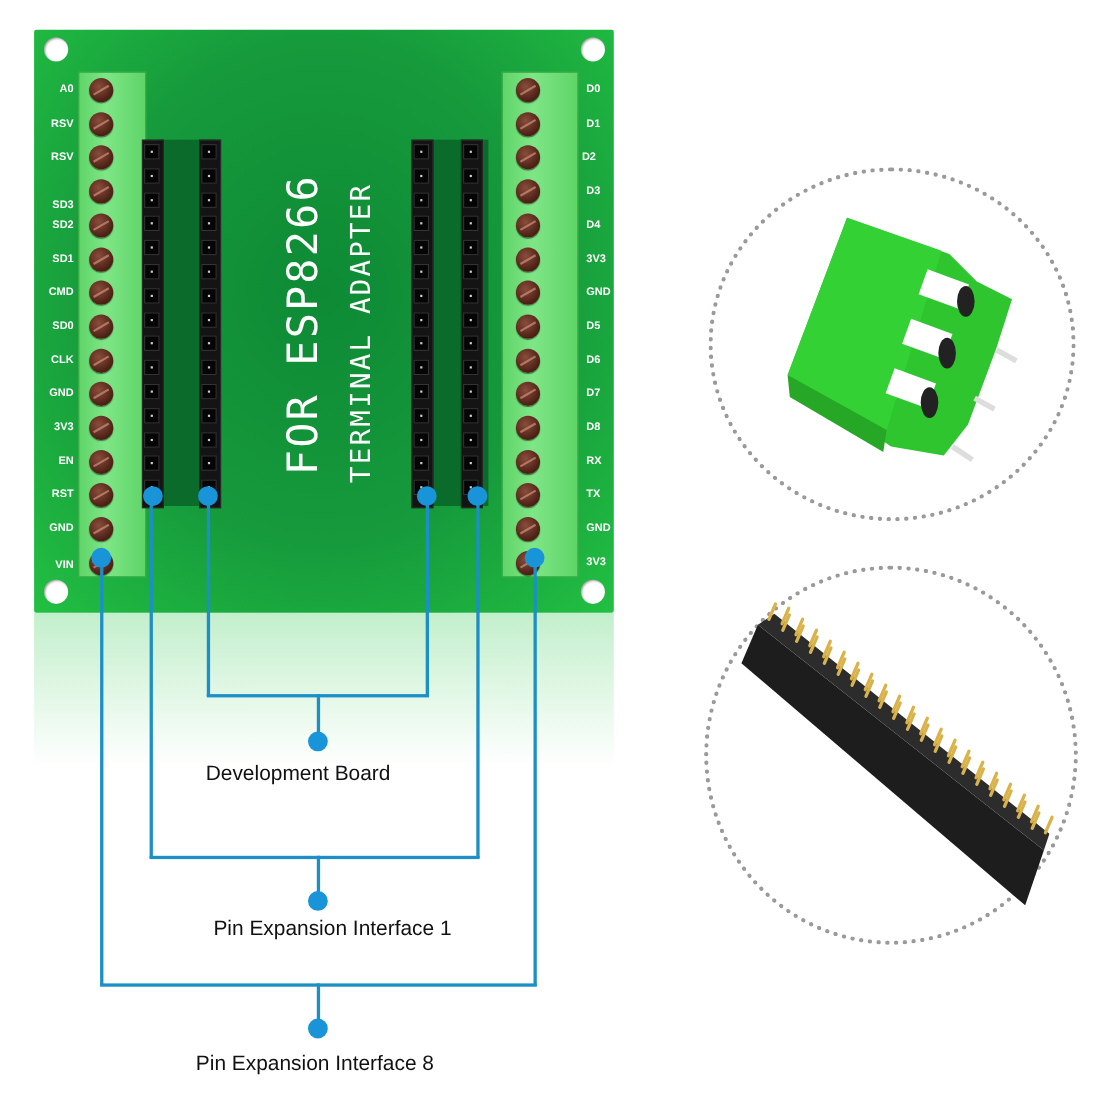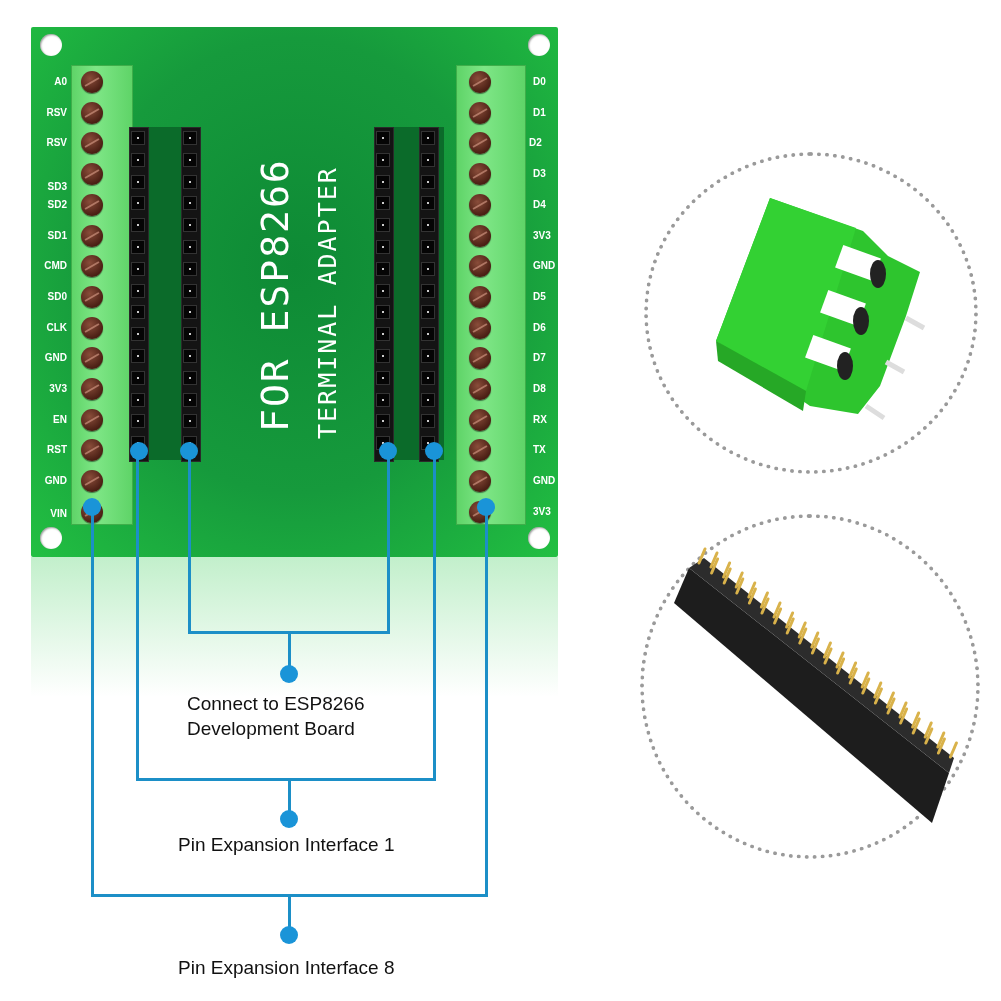--- a/index.html
+++ b/index.html
@@ -206,24 +206,23 @@
 <div class="abs dot" style="left:379px;top:442px"></div>
 <div class="abs dot" style="left:425px;top:442px"></div>
 <div class="abs dot" style="left:83px;top:498px"></div>
 <div class="abs dot" style="left:477px;top:498px"></div>
 
 <div class="abs dot" style="left:280px;top:665px"></div>
 <div class="abs dot" style="left:280px;top:810px"></div>
 <div class="abs dot" style="left:280px;top:926px"></div>
 
 <div class="abs caption" style="left:187px;top:691px">
-  <div>Connect to ESP8266</div>
   <div>Development Board</div>
 </div>
-<div class="abs caption" style="left:178px;top:832px">Pin Expansion Interface 1</div>
+<div class="abs caption" style="left:194px;top:832px">Pin Expansion Interface 1</div>
 <div class="abs caption" style="left:178px;top:955px">Pin Expansion Interface 8</div>
 
 <div class="abs circle-frame" style="left:644px;top:152px;width:334px;height:322px">
   <svg width="334" height="322" viewBox="0 0 334 322">
     <polygon points="68,185 122,42 215,75 240,100 272,116 258,160 232,230 210,258 162,250" fill="#2ec52e"></polygon>
     <polygon points="68,185 122,42 208,72 158,235" fill="#33d133"></polygon>
     <polygon points="68,185 158,235 155,255 70,205" fill="#26a826"></polygon>
     <rect x="190" y="95" width="40" height="24" fill="#fff" transform="rotate(20 210 107)"></rect>
     <rect x="175" y="140" width="40" height="24" fill="#fff" transform="rotate(20 195 152)"></rect>
     <rect x="160" y="185" width="40" height="24" fill="#fff" transform="rotate(20 180 197)"></rect>

